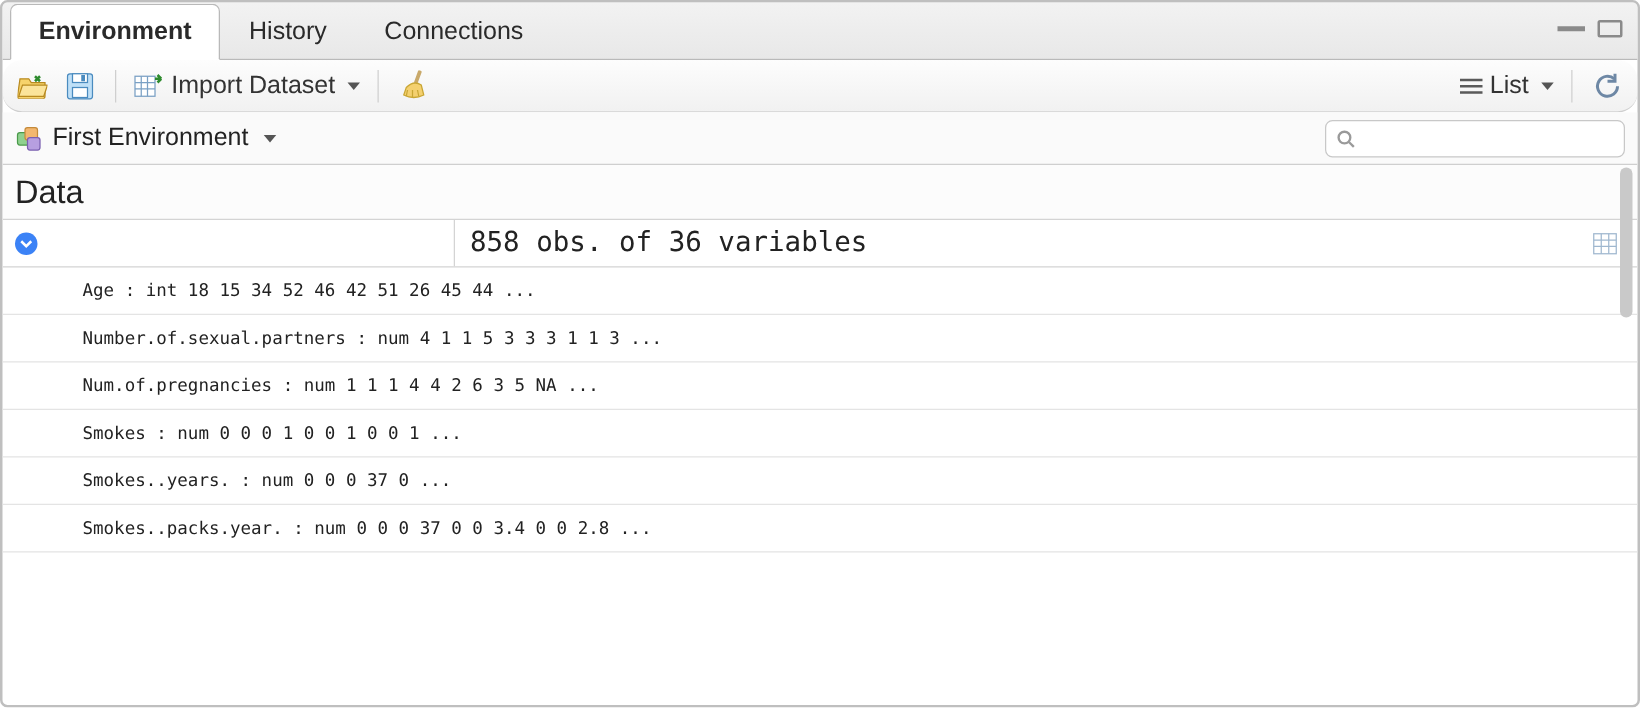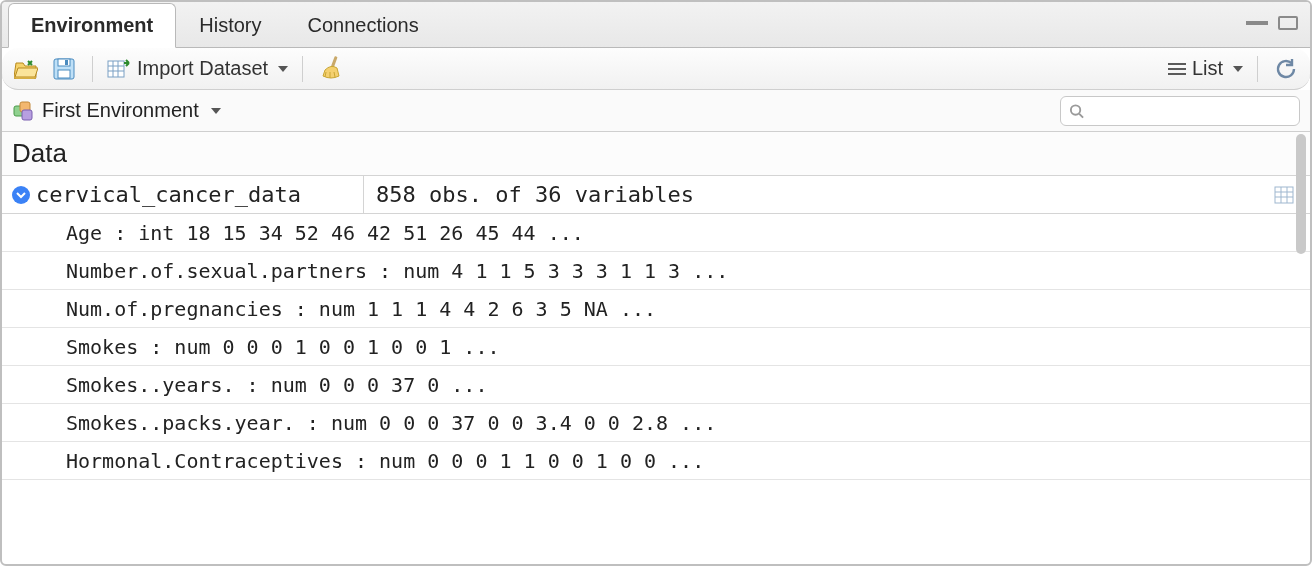--- a/index.html
+++ b/index.html
@@ -32,21 +32,21 @@
   .data-area { flex: 1; overflow: hidden; position: relative; }
   .data-scroll { position: absolute; inset: 0; overflow: hidden; }
   .section-header { font-size: 26px; padding: 6px 10px; border-bottom: 1px solid #d4d4d4; background: #fcfcfc; }
   .obj-row { display: flex; align-items: center; border-bottom: 1px solid #d4d4d4; font-family: "Menlo","Consolas",monospace; font-size: 22px; height: 38px; }
   .obj-row .cell-name { padding-left: 10px; display: flex; align-items: center; gap: 6px; width: 362px; border-right: 1px solid #d4d4d4; height: 100%; }
   .obj-row .cell-desc { padding-left: 12px; flex: 1; height:100%; display:flex; align-items:center; }
   .obj-row .cell-actions { padding-right: 12px; display:flex; align-items:center; }
   .expand-circle { width: 18px; height: 18px; border-radius: 50%; background: #3b82f6; display: inline-flex; align-items: center; justify-content: center; cursor:pointer; }
   .expand-circle svg { width: 10px; height: 10px; }
 
-  .var-row { font-family: "Menlo","Consolas",monospace; font-size: 20px; padding: 6px 10px 6px 64px; border-bottom: 1px solid #e4e4e4; white-space: pre; height: 38px; display:flex; align-items:center; }
+  .var-row { font-family: "Menlo","Consolas",monospace; font-size: 14px; padding: 6px 10px 6px 64px; border-bottom: 1px solid #e4e4e4; white-space: pre; height: 38px; display:flex; align-items:center; }
 
   .scrollbar { position: absolute; right: 2px; top: 2px; bottom: 2px; width: 14px; background: transparent; }
   .scrollbar .thumb { position: absolute; left: 2px; right: 2px; top: 0; height: 120px; background: #c9c9c9; border-radius: 6px; }
 
   .hamburger { display:inline-flex; flex-direction:column; gap:3px; }
   .hamburger span { display:block; width:18px; height:2px; background:#5a5a5a; }
 </style>
 </head>
 <body>
 
@@ -143,21 +143,20 @@
     <div class="data-scroll">
       <div class="section-header">Data</div>
 
       <div class="obj-row">
         <div class="cell-name">
           <span class="expand-circle">
             <svg viewBox="0 0 10 10">
                 <path d="M1 3 L5 7 L9 3" fill="none" stroke="#fff" stroke-width="2"></path>
               </svg>
           </span>
-          <span>cervical_cancer_data</span>
         </div>
         <div class="cell-desc">
             <span>858 obs. of 36 variables</span>
           </div>
         <div class="cell-actions">
           <span class="icon-btn">
             <svg width="20" height="18" viewBox="0 0 20 18">
               <rect x="1" y="1" width="18" height="16" fill="#fff" stroke="#9fb7cf"></rect>
               <line x1="1" y1="6" x2="19" y2="6" stroke="#9fb7cf"></line>
               <line x1="1" y1="11" x2="19" y2="11" stroke="#9fb7cf"></line>
@@ -167,20 +166,19 @@
           </span>
         </div>
       </div>
 
       <div class="var-row"><span>Age : int 18 15 34 52 46 42 51 26 45 44 ...</span></div>
       <div class="var-row"><span>Number.of.sexual.partners : num 4 1 1 5 3 3 3 1 1 3 ...</span></div>
       <div class="var-row"><span>Num.of.pregnancies : num 1 1 1 4 4 2 6 3 5 NA ...</span></div>
       <div class="var-row"><span>Smokes : num 0 0 0 1 0 0 1 0 0 1 ...</span></div>
       <div class="var-row"><span>Smokes..years. : num 0 0 0 37 0 ...</span></div>
       <div class="var-row"><span>Smokes..packs.year. : num 0 0 0 37 0 0 3.4 0 0 2.8 ...</span></div>
-      <div class="var-row"><span>Hormonal.Contraceptives : num 0 0 0 1 1 0 0 1 0 0 ...</span></div>
     </div>
     <div class="scrollbar">
       <div class="thumb"></div>
     </div>
   </div>
 
 </div>
 
 </body></html>

